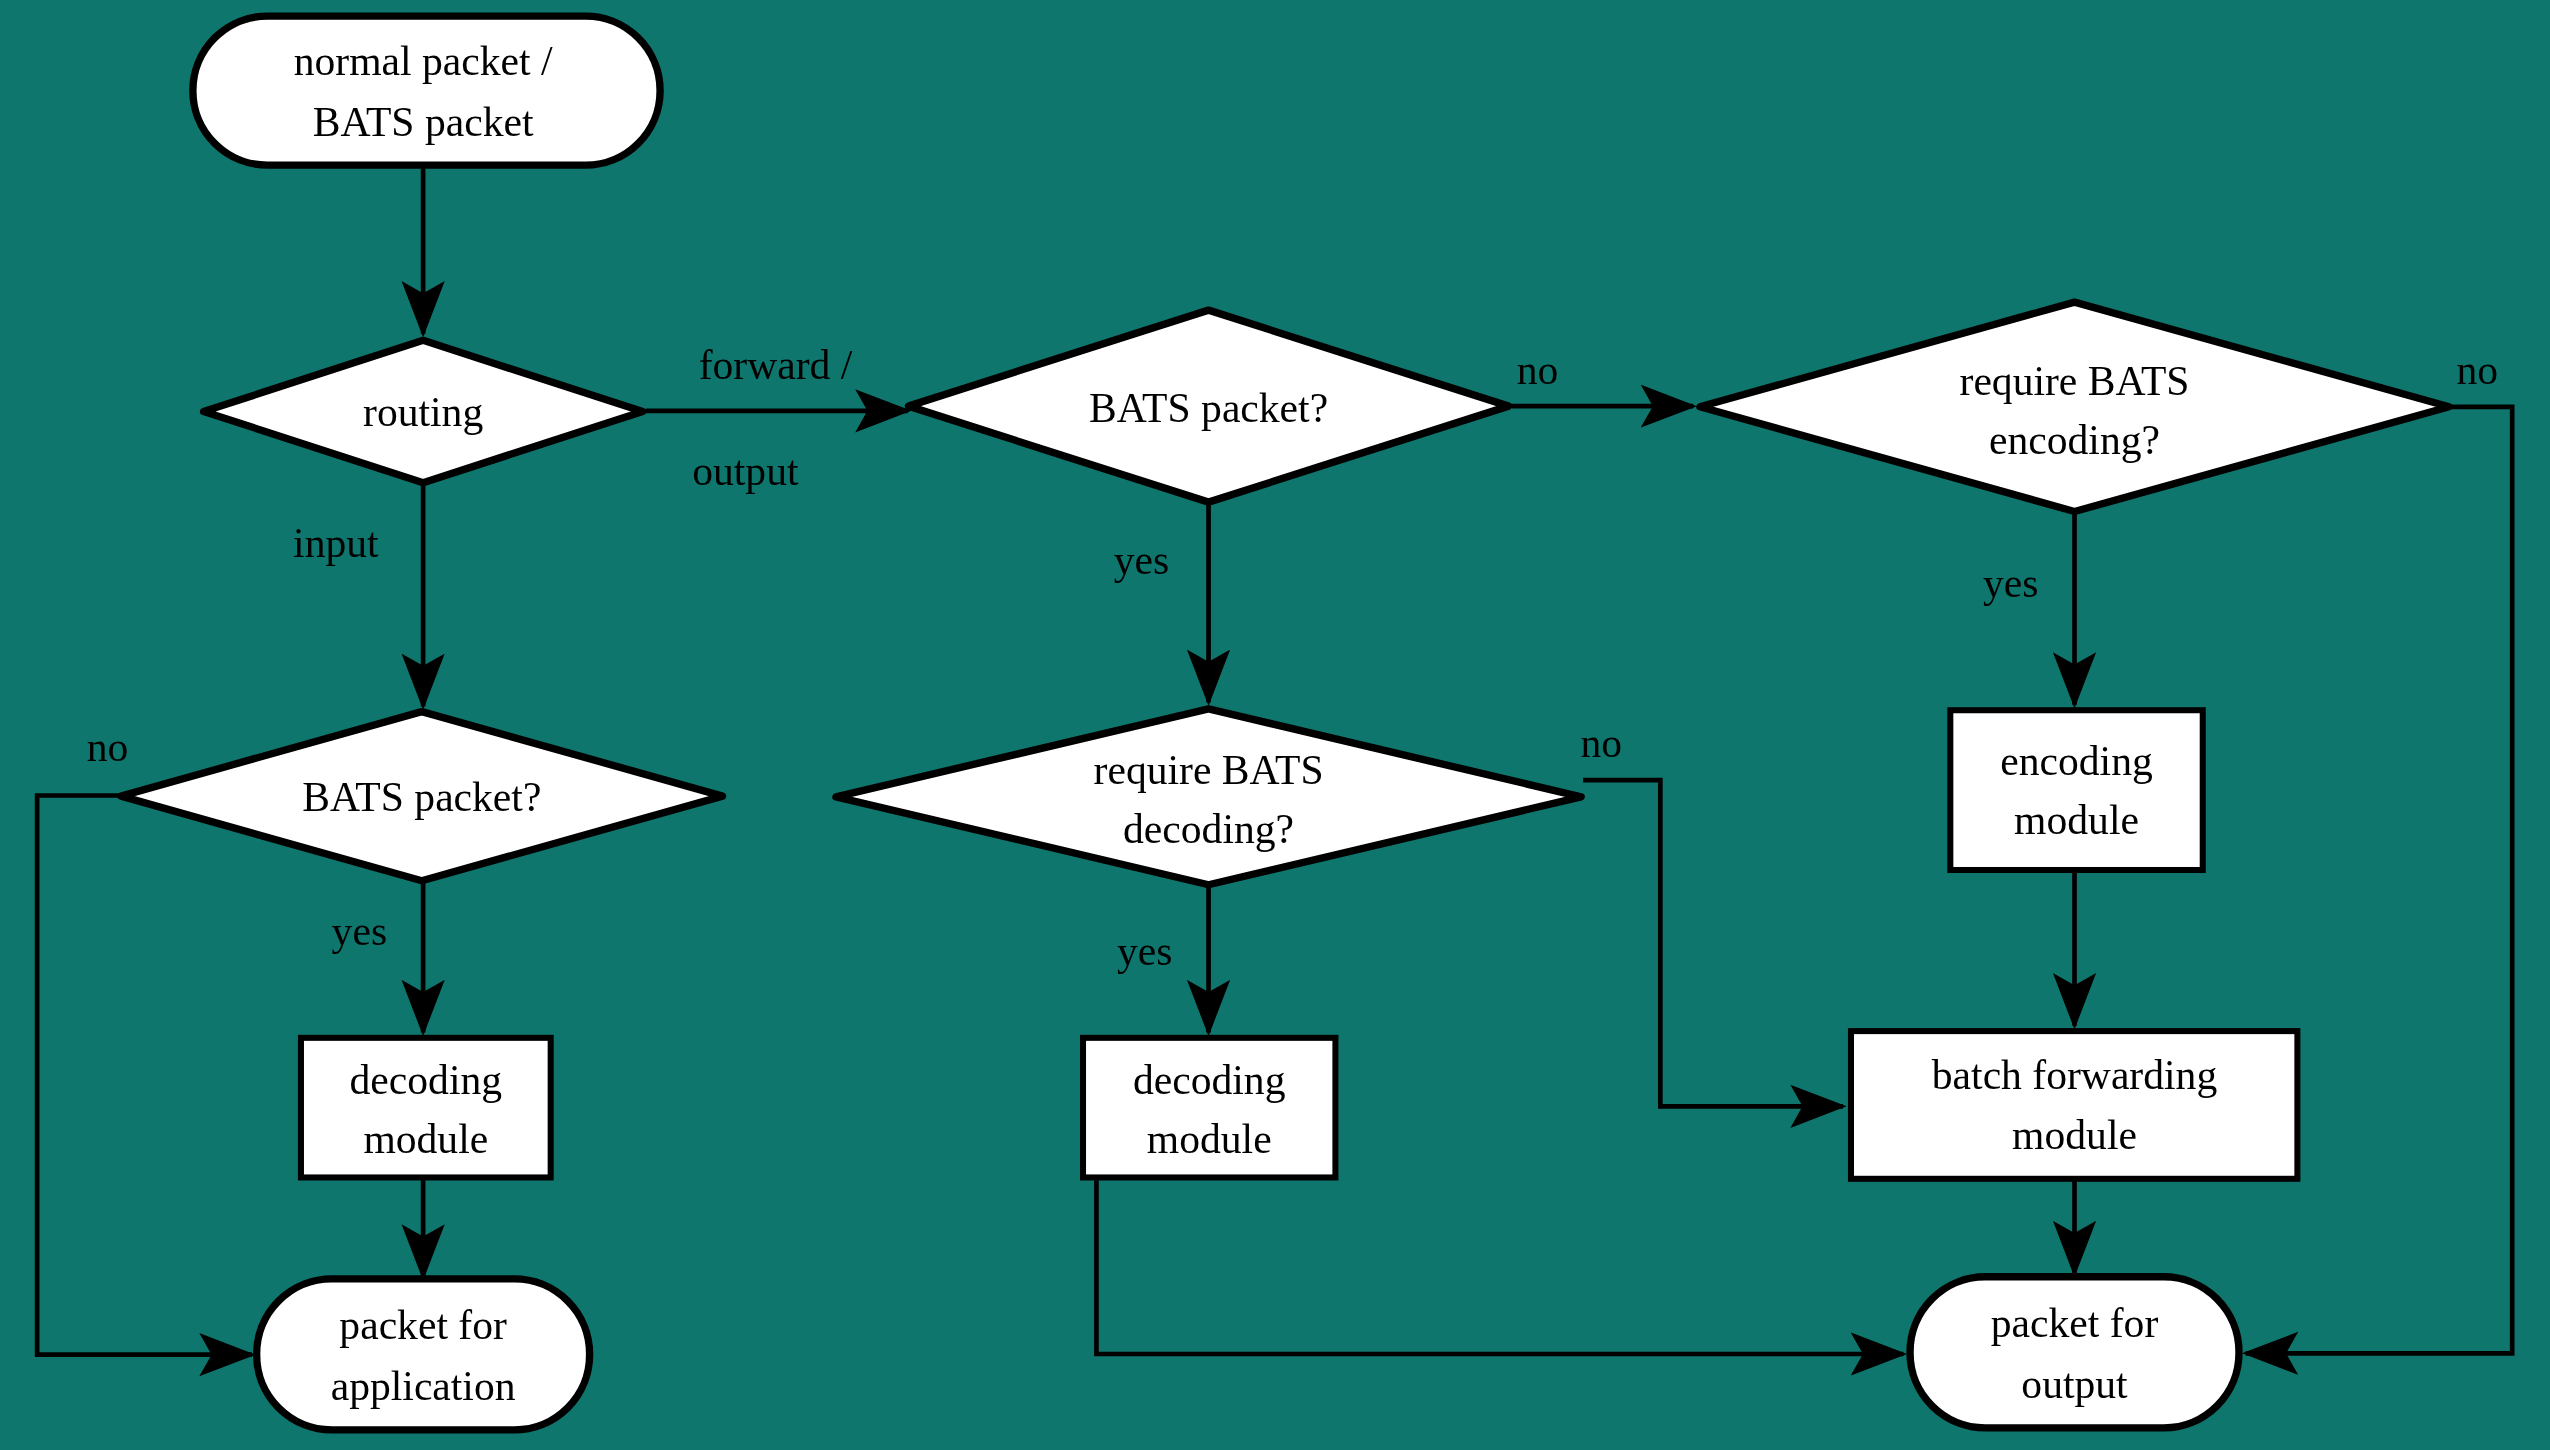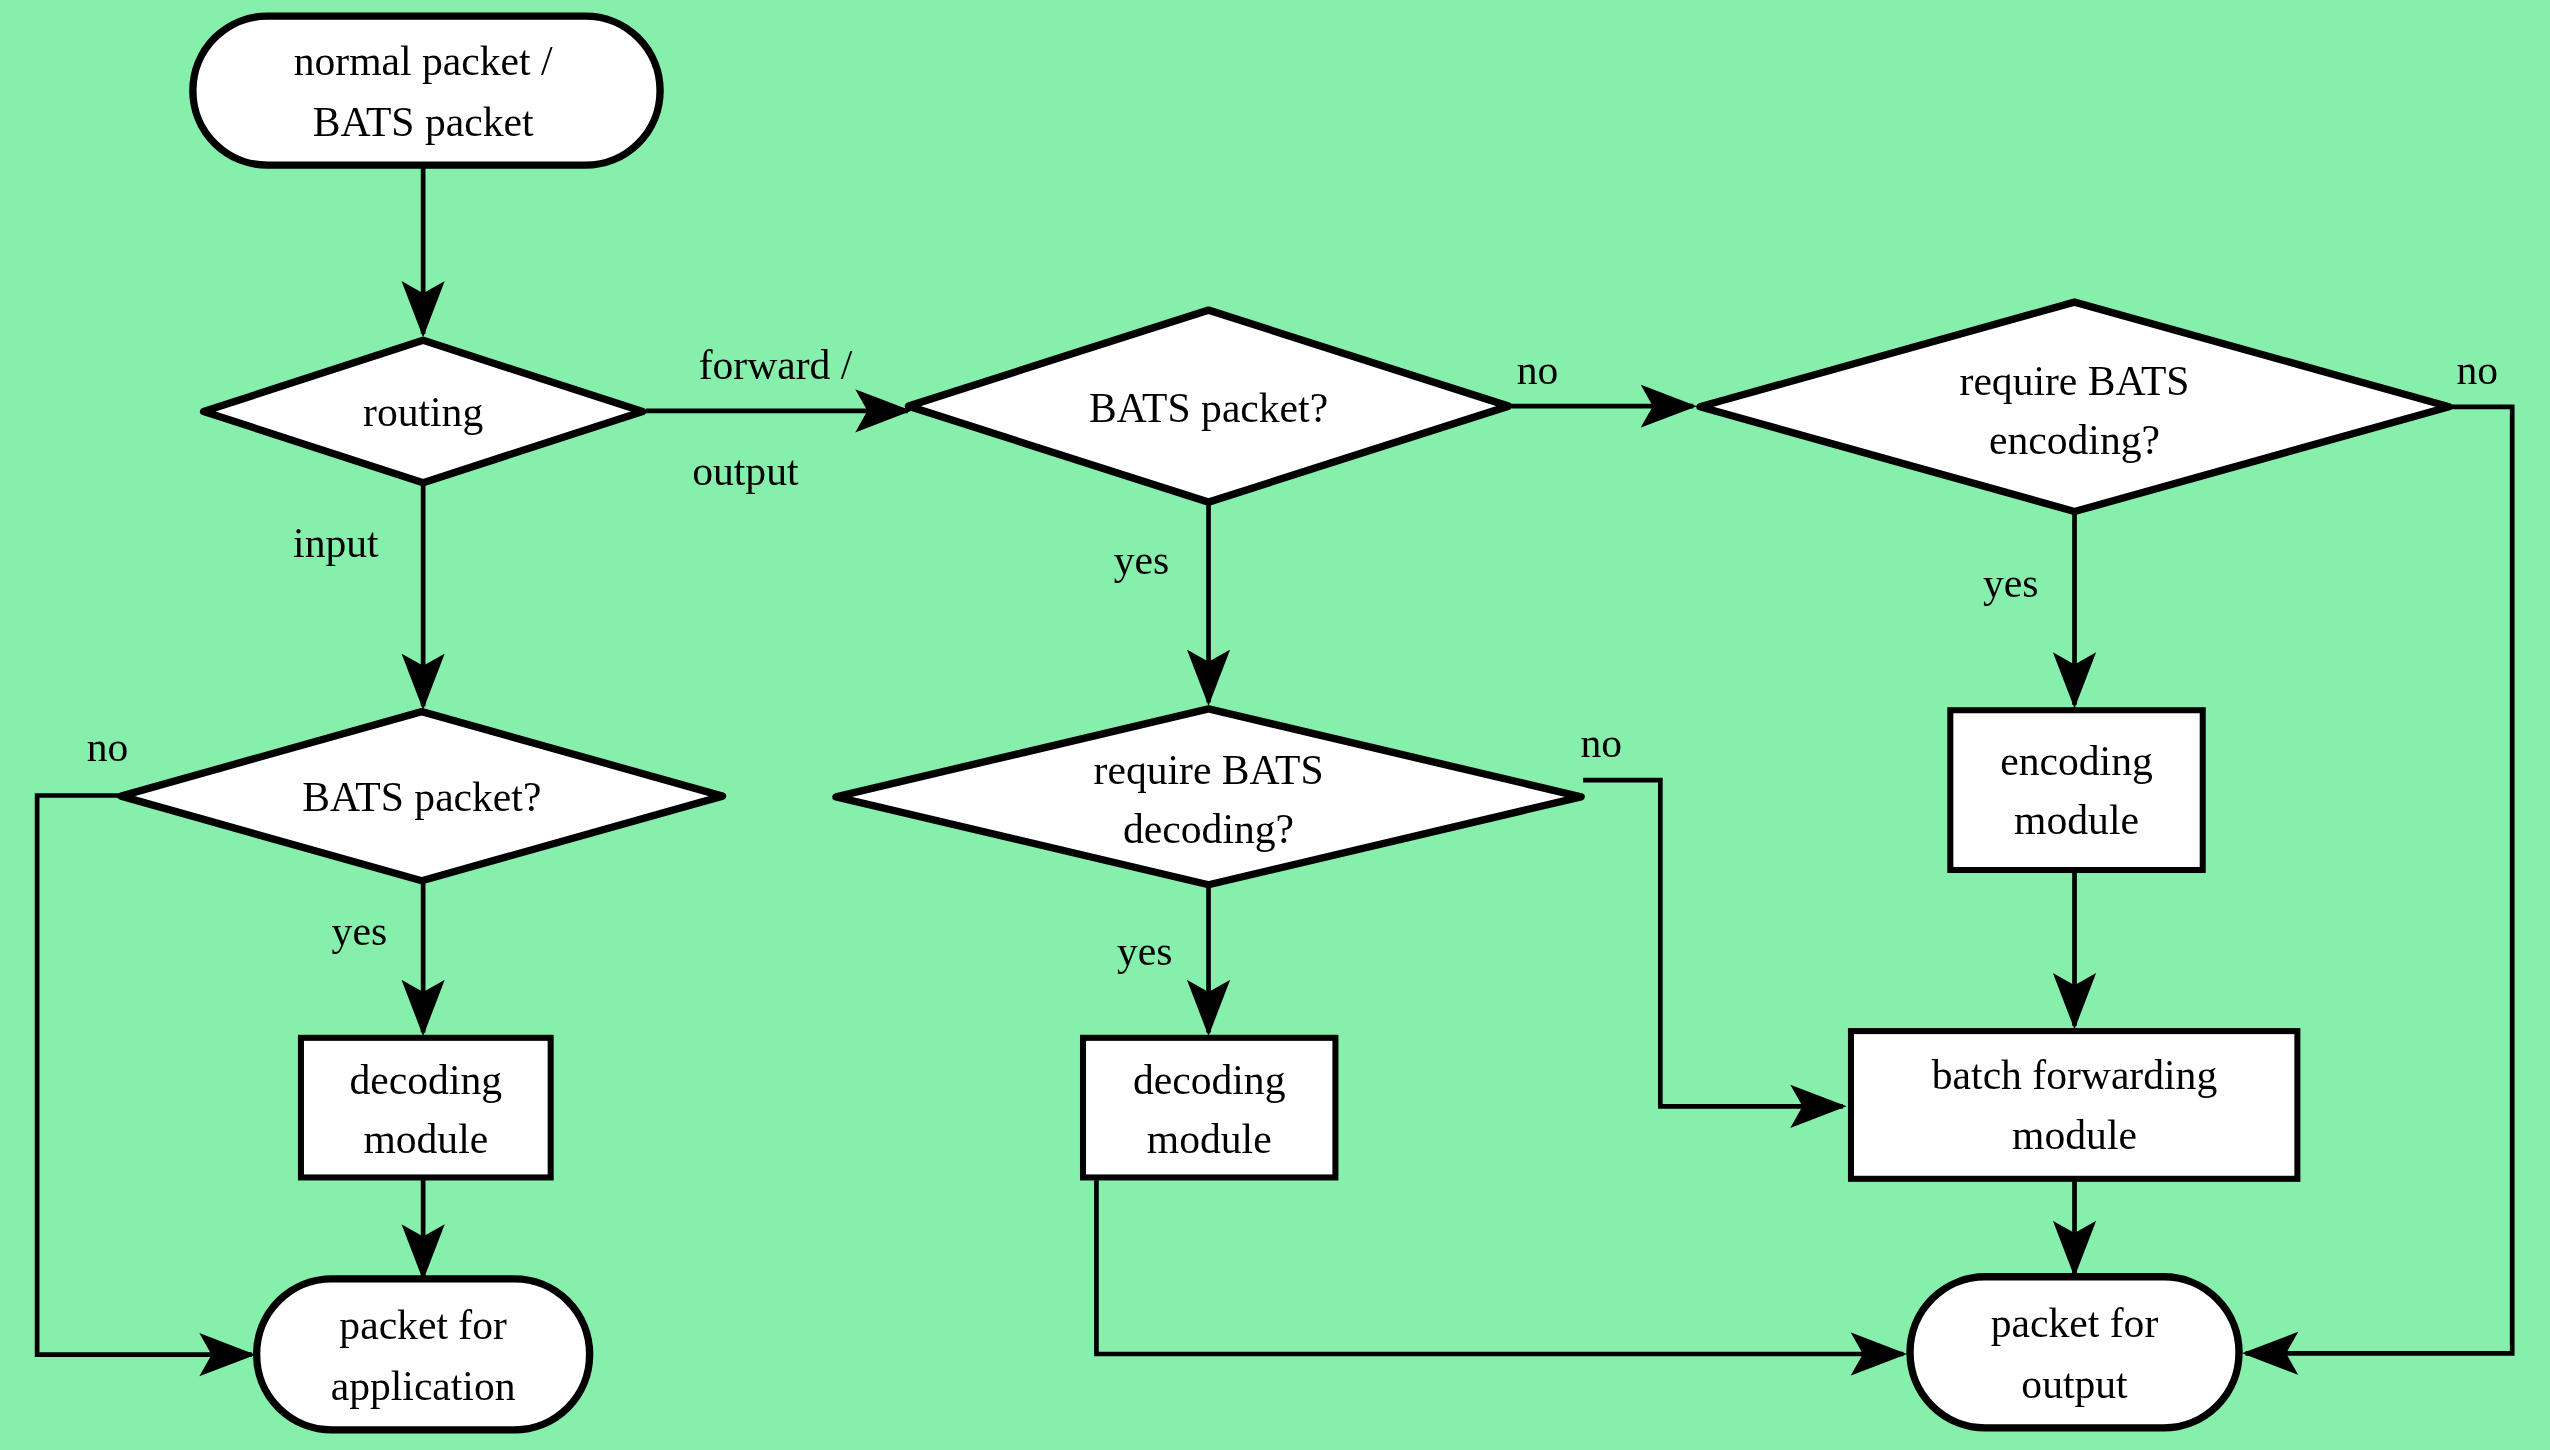--- a/index.html
+++ b/index.html
@@ -1,16 +1,16 @@
 <!DOCTYPE html>
 <html style="font-size:10.7px"><head>
 <meta charset="utf-8">
 <style>
   html,body{margin:0;padding:0;background:#ffffff;}
-  #stage{position:relative;width:2550px;height:1450px;background:#86efac;
+  #stage{position:relative;width:2550px;height:1450px;background:#0f766e;
          font-family:"Liberation Serif","DejaVu Serif",serif;overflow:hidden;text-align:center;}
   svg.flow{position:absolute;left:0;top:0;width:2550px;height:1450px;}
   .nodeText{font-family:"Liberation Serif","DejaVu Serif",serif;
             font-size:62px;fill:#000000;text-anchor:middle;}
   .edgeText{font-family:"Liberation Serif","DejaVu Serif",serif;
             font-size:62px;fill:#000000;text-anchor:middle;}
   .shape{fill:#ffffff;stroke:#000000;stroke-width:11;stroke-linejoin:round;}
   .shapeThin{fill:#ffffff;stroke:#000000;stroke-width:9;stroke-linejoin:miter;}
   .conn{fill:none;stroke:#000000;stroke-width:7;stroke-linecap:butt;stroke-linejoin:miter;}
   .arrowhead{fill:#000000;stroke:none;}

